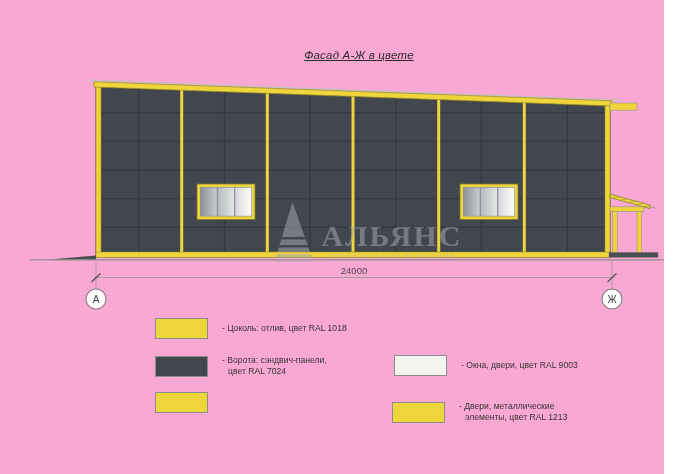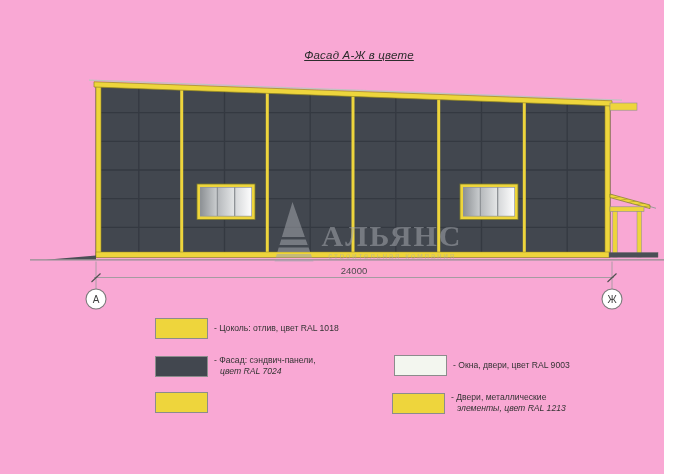--- a/index.html
+++ b/index.html
@@ -3,24 +3,24 @@
 <meta charset="utf-8">
 <style>
   html,body{margin:0;padding:0;background:#fff;}
   body{width:700px;height:474px;font-family:"Liberation Sans",sans-serif;}
   .wrap{position:relative;width:664px;height:474px;overflow:hidden;background:#f9a8d4;}
   .title{position:absolute;top:49px;left:0;width:700px;text-align:center;
          font-size:11.5px;font-style:italic;color:#2d2d2d;}
   .title span{text-decoration:underline;margin-left:18px;letter-spacing:.2px;}
   svg.draw{position:absolute;left:0;top:0;}
   .legend{position:absolute;left:0;top:0;width:700px;height:474px;}
-  .litem{position:absolute;display:flex;align-items:center;gap:6px;}
+  .litem{position:absolute;display:flex;align-items:center;gap:14px;}
   .swatch{width:53px;height:21px;border:1px solid #8c8c8c;box-sizing:border-box;flex:0 0 auto;}
   .llabel{font-size:8.6px;color:#333;line-height:11px;white-space:nowrap;}
-  .l2{padding-left:6px;font-style:italic;}
+  .l2{padding-left:6px;}
   text{font-family:"Liberation Sans",sans-serif;}
   .wmname{font-family:"Liberation Serif",serif;font-weight:bold;}
 </style>
 </head>
 <body>
 
 <div class="wrap">
 
   <div class="title">
     <span>Фасад А-Ж в цвете</span>
@@ -141,39 +141,39 @@
       <div class="swatch" style="background: rgb(238, 213, 60);"></div>
       <div class="llabel">
         <div>- Цоколь: отлив, цвет RAL 1018</div>
         <div class="l2"></div>
       </div>
     </div>
 
     <div class="litem" style="left:155px;top:355px">
       <div class="swatch" style="background: rgb(66, 71, 79);"></div>
       <div class="llabel">
-        <div>- Фасад: сэндвич-панели,</div>
+        <div>- Ворота: сэндвич-панели,</div>
         <div class="l2">цвет RAL 7024</div>
       </div>
     </div>
 
     <div class="litem" style="left:155px;top:392px">
       <div class="swatch" style="background: rgb(238, 213, 60);"></div>
     </div>
 
 
     <div class="litem" style="left:394px;top:355px">
       <div class="swatch" style="background: rgb(243, 246, 239);"></div>
       <div class="llabel">
         <div>- Окна, двери, цвет RAL 9003</div>
         <div class="l2"></div>
       </div>
     </div>
 
-    <div class="litem" style="left:392px;top:392px">
+    <div class="litem" style="left:392px;top:401px">
       <div class="swatch" style="background: rgb(238, 213, 60);"></div>
       <div class="llabel">
         <div>- Двери, металлические</div>
         <div class="l2">элементы, цвет RAL 1213</div>
       </div>
     </div>
 
   </div>
 </div>
 

